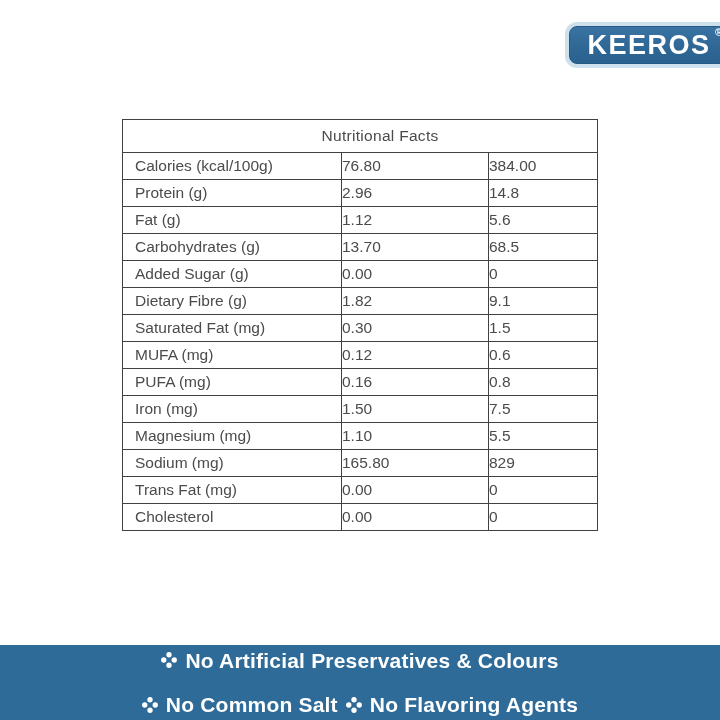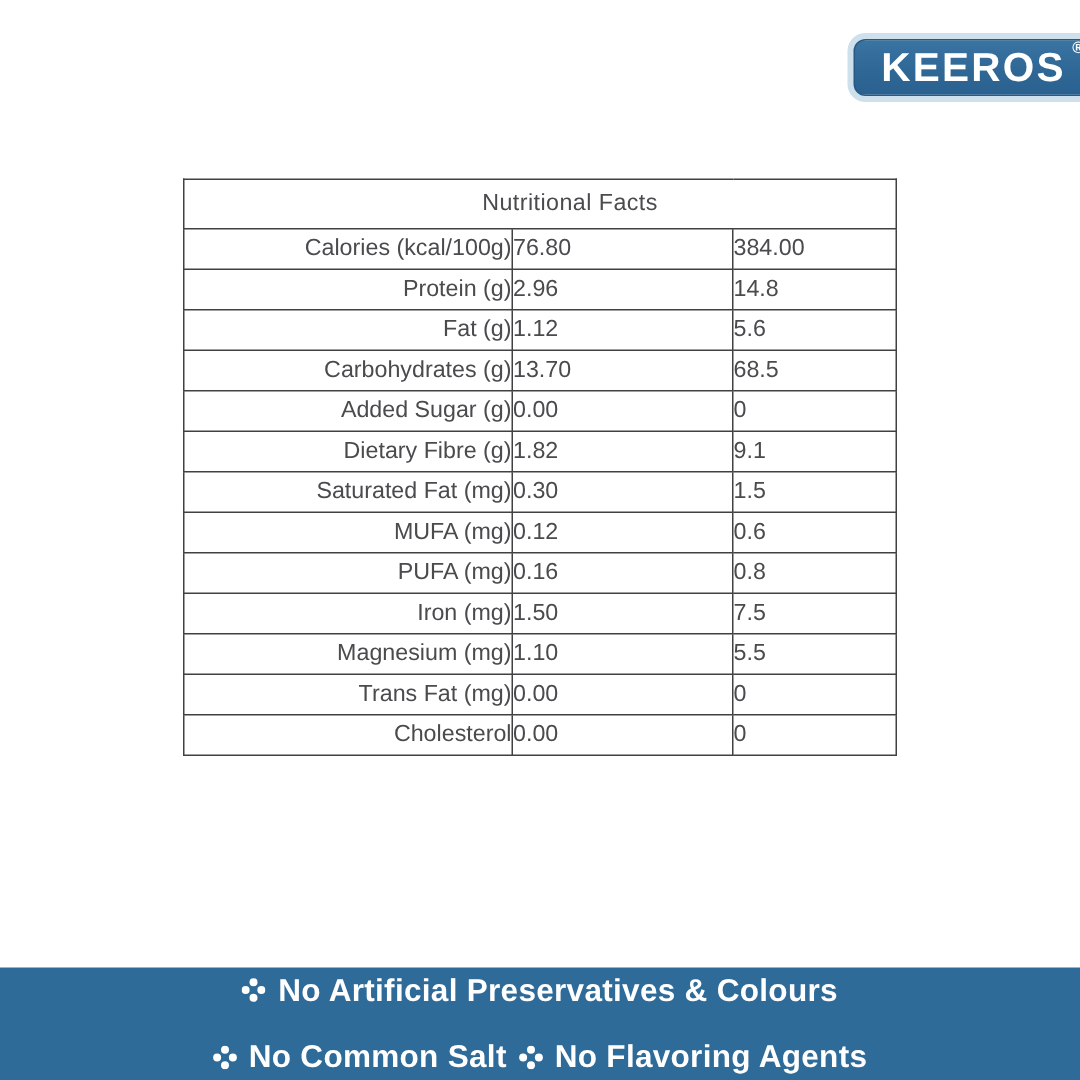--- a/index.html
+++ b/index.html
@@ -72,21 +72,21 @@
     height: 33px;
     text-align: center;
     color: #23608f;
     font-size: 24px;
     font-weight: bold;
     letter-spacing: 0.3px;
     padding-left: 40px;
   }
   tr.header-row th { height: 28px; text-align: center; }
   tr.data-row td   { height: 27px; }
-  td.cell-label  { text-align: right; }
+  td.cell-label  { text-align: left; padding-left: 12px; }
   td.cell-num    { text-align: left; }
 
   
   .footer-band {
     position: absolute; left: 0; top: 645px;
     width: 720px; height: 75px;
     background: #2e6b99;
     display: flex; flex-direction: column;
     align-items: center; justify-content: center;
     gap: 19px;
@@ -174,20 +174,25 @@
         </tr>
         <tr class="data-row">
           <td class="cell-label">Iron (mg)</td>
           <td class="cell-num">1.50</td>
           <td class="cell-num">7.5</td>
         </tr>
         <tr class="data-row">
           <td class="cell-label">Magnesium (mg)</td>
           <td class="cell-num">1.10</td>
           <td class="cell-num">5.5</td>
+        </tr>
+        <tr class="data-row">
+          <td class="cell-label">Sodium (mg)</td>
+          <td class="cell-num">165.80</td>
+          <td class="cell-num">829</td>
         </tr>
         <tr class="data-row">
           <td class="cell-label">Trans Fat (mg)</td>
           <td class="cell-num">0.00</td>
           <td class="cell-num">0</td>
         </tr>
         <tr class="data-row">
           <td class="cell-label">Cholesterol</td>
           <td class="cell-num">0.00</td>
           <td class="cell-num">0</td>

